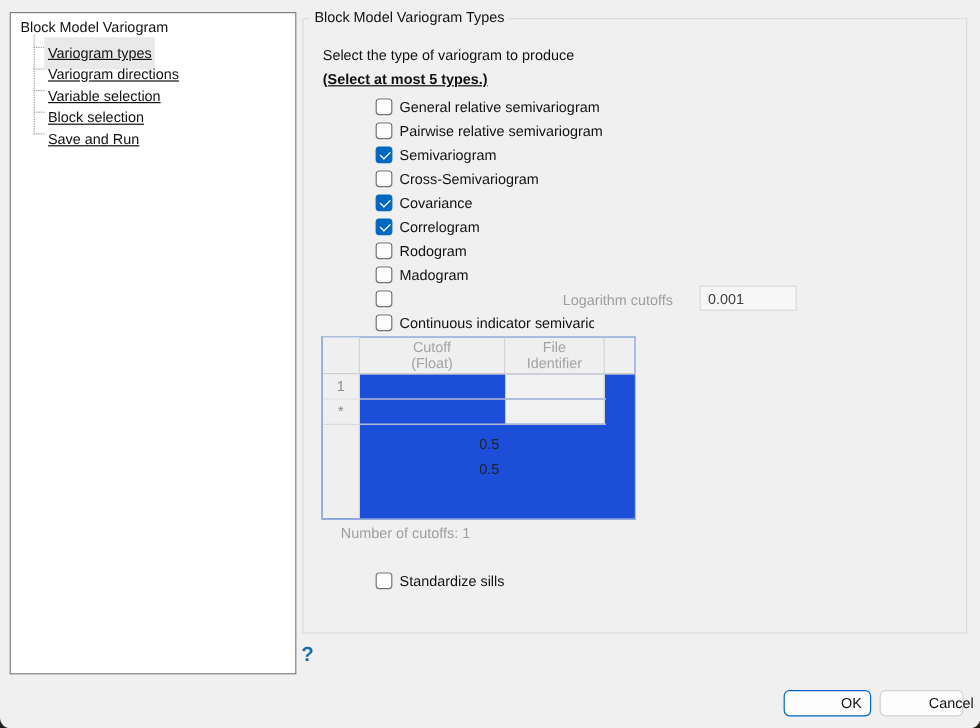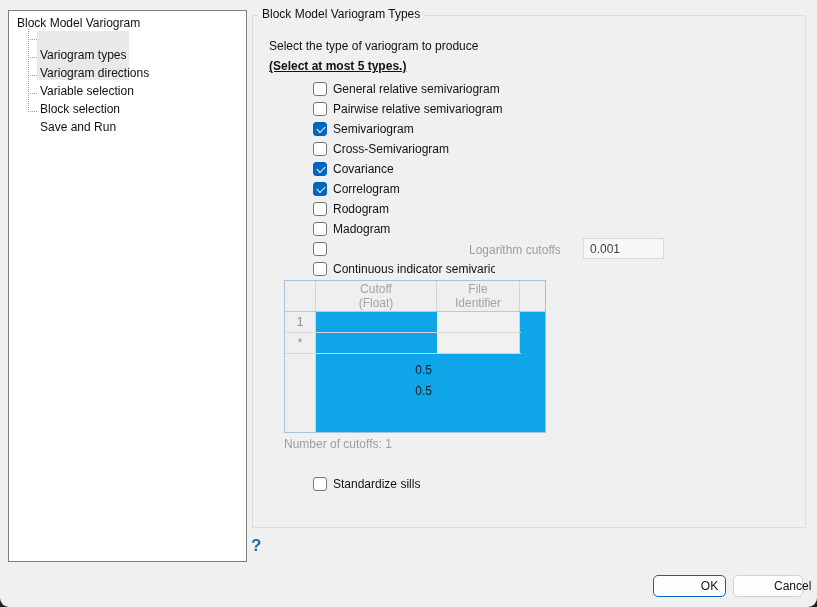--- a/index.html
+++ b/index.html
@@ -6,21 +6,21 @@
   html,body { width:817px; height:607px; background:#23201c; overflow:hidden;
               font-family:"Liberation Sans", sans-serif; }
   .window { position:relative; width:817px; height:607px; background:#f0f0f0;
             border-radius:0 0 9px 9px; overflow:hidden; font-size:12px; color:#111; }
 
   
   .tree-panel { position:absolute; left:8px; top:10px; width:239px; height:552px;
                 background:#fff; border:1px solid #7f7f7f; }
   .tree-root { position:absolute; left:8px; top:4px; line-height:16px; white-space:nowrap; }
   .tree-item { position:absolute; left:28px; height:18px; line-height:17px; white-space:nowrap; }
-  .tree-item .lbl { display:inline-block; padding:16px 3px; }
+  .tree-item .lbl { display:inline-block; padding:5px 3px;text-decoration:underline; }
   .tree-item.selected .lbl { background:#e9e9e9; }
   .tree-vline { position:absolute; left:19px; top:18px; width:1px; height:83px;
                 border-left:1px dotted #9a9a9a; }
   .tree-stub { position:absolute; left:19px; width:9px; height:1px;
                border-top:1px dotted #9a9a9a; }
 
   
   .groupbox { position:absolute; left:252px; top:15px; width:554px; height:513px;
               border:1px solid #dcdcdc; }
   .groupbox-title { position:absolute; left:5px; top:-9px; padding:0 4px;
@@ -37,22 +37,22 @@
               transform:rotate(-45deg); }
   .cb-label { margin-left:6px; line-height:14px; white-space:nowrap; }
   .cb-label.clip { max-width:162px; overflow:hidden; }
 
   .log-label { position:absolute; left:216px; top:227px; color:#9e9e9e; white-space:nowrap; }
   .log-input { position:absolute; left:330px; top:222px; width:81px; height:21px;
                background:#f7f7f7; border:1px solid #d9d9d9; padding:0 6px;
                font:12px "Liberation Sans", sans-serif; color:#404040; }
 
   
-  .cutoff-table { position:absolute; left:31px; top:264px; width:262px; height:153px;
-                  background:#0ea5e9; border:1px solid #a9c0da; overflow:hidden; }
+  .cutoff-table { position:absolute; left:15px; top:264px; width:262px; height:153px;
+                  background:#1d4ed8; border:1px solid #a9c0da; overflow:hidden; }
   .ct-strip { position:absolute; left:0; top:0; width:31px; height:100%;
               background:#efefef; border-right:1px solid #d4d4d4; }
   .ct-header { position:absolute; left:0; top:0; width:100%; height:31px; display:flex;
                border-bottom:1px solid #c6c6c6; background:#efefef; }
   .ct-h { color:#a3a3a3; text-align:center; white-space:pre-line; line-height:14px;
           padding-top:1px; border-right:1px solid #d4d4d4; }
   .ct-corner { width:31px; border-right:1px solid #d4d4d4; }
   .ct-col1 { width:121px; } .ct-col2 { width:83px; }
   .ct-row { position:absolute; left:0; width:236px; height:21px; display:flex;
             border-bottom:1px solid #d4d4d4; }

